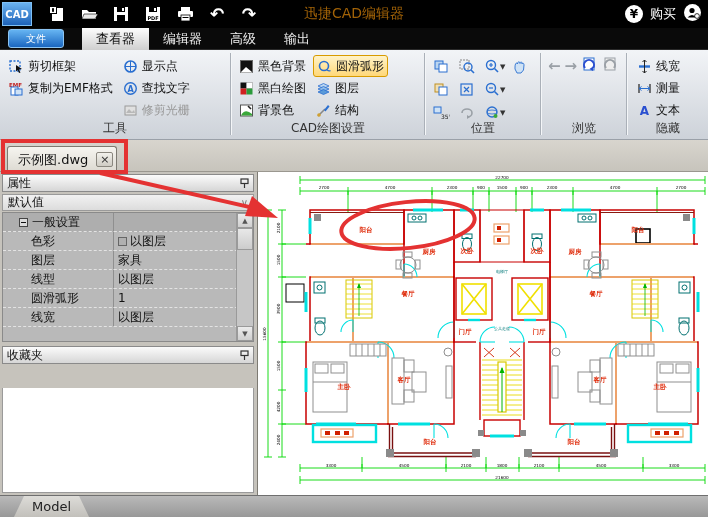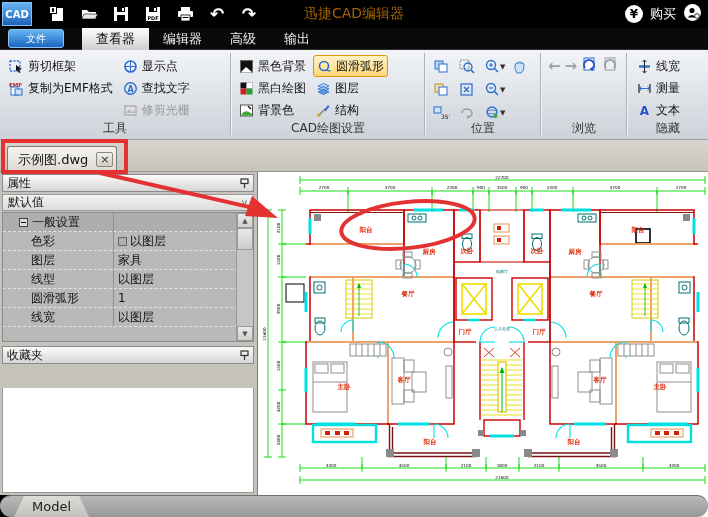--- a/index.html
+++ b/index.html
@@ -65,21 +65,21 @@
   .sdown { position:absolute; bottom:0; }
   .favcols { position:absolute; left:2px; top:196px; width:252px; height:20px; background:#fff; border:1px solid #9a9a9a; display:flex; align-items:center; font-size:12px; color:#111; }
   .favcols .c1 { width:122px; padding-left:6px; border-right:1px solid #d8d8d8; }
   .favcols .c2 { padding-left:6px; }
   .favempty { position:absolute; left:2px; top:216px; width:252px; height:105px; background:#fff; border:1px solid #9a9a9a; border-top:none; }
 
   .canvas { position:relative; width:450px; height:417px; background:#fff; }
   .canvas svg { display:block; }
 
   
-  .modelbar { position:absolute; left:0; top:495px; width:708px; height:22px; background:linear-gradient(#b9b9b9,#989898); border-top:1px solid #6f6f6f; display:flex; align-items:flex-start;border-radius:11px; }
+  .modelbar { position:absolute; left:0; top:495px; width:708px; height:22px; background:linear-gradient(#b9b9b9,#989898); border-top:1px solid #6f6f6f; display:flex; align-items:flex-start; }
   .modeltab { margin-left:14px; height:21px; padding:0 18px; background:linear-gradient(#dddcd8,#c2c0bb); clip-path:polygon(10px 0, calc(100% - 10px) 0, 100% 100%, 0 100%); font-size:13px; color:#222; display:flex; align-items:center; }
 
   
   .anno { position:absolute; left:0; top:0; width:708px; height:517px; pointer-events:none; z-index:50; }
 </style>
 </head>
 <body>
 
 <div class="window">
 

